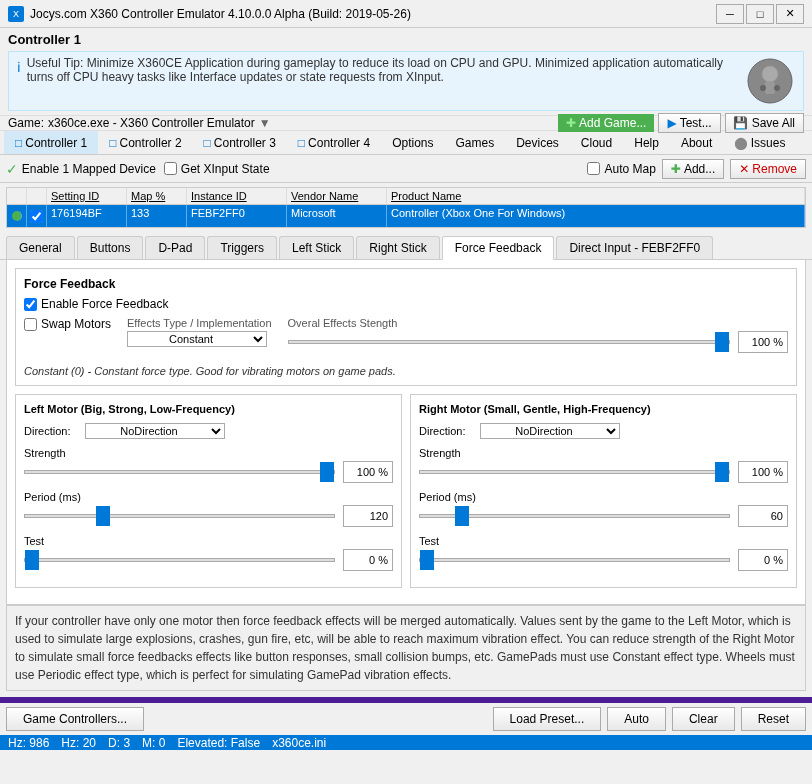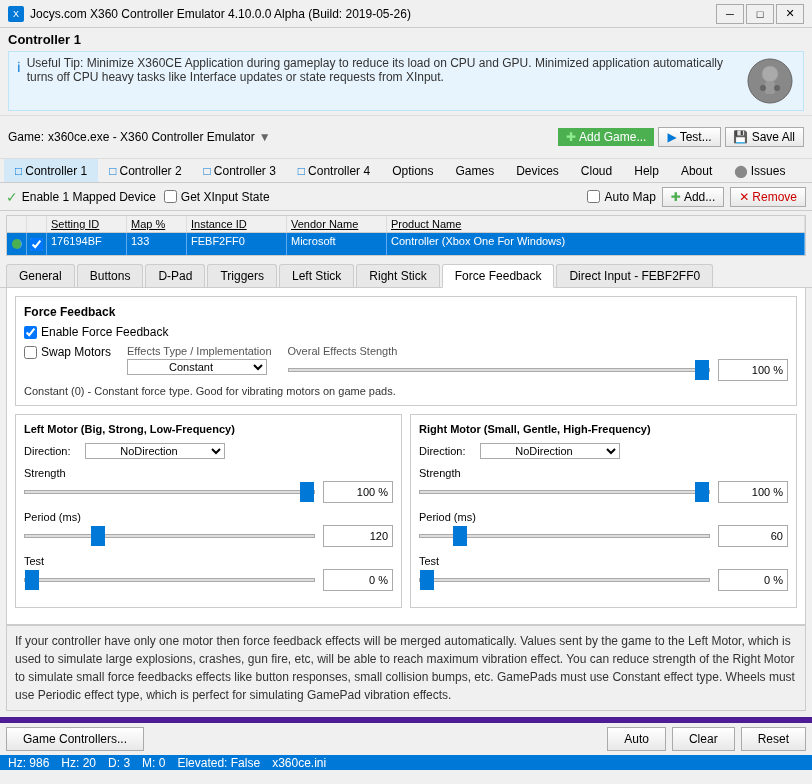--- a/index.html
+++ b/index.html
@@ -12,21 +12,21 @@
     .title-bar-controls { display: flex; gap: 2px; }
     .title-btn { width: 28px; height: 20px; border: 1px solid #aaa; background: #f0f0f0; cursor: pointer; display: flex; align-items: center; justify-content: center; font-size: 11px; }
 
     
     .ctrl-header { background: #f0f0f0; padding: 4px 8px; }
     .ctrl-title { font-weight: bold; font-size: 13px; margin-bottom: 4px; }
     .tip-box { background: #e8f4fd; border: 1px solid #bee5f7; padding: 4px 8px; display: flex; align-items: flex-start; gap: 6px; font-size: 11px; color: #333; }
     .tip-icon { color: #0078d7; font-size: 14px; margin-top: 1px; }
 
     
-    .game-bar { background: #f0f0f0; padding: 3px 8px; display: flex; align-items: center; justify-content: space-between; border-top: 1px solid #ddd; border-bottom: 1px solid #ddd; height: 44px; }
+    .game-bar { background: #f0f0f0; padding: 3px 8px; display: flex; align-items: center; justify-content: space-between; border-top: 1px solid #ddd; border-bottom: 1px solid #ddd; height: 16px; }
     .game-bar-left { display: flex; align-items: center; gap: 4px; font-size: 11px; }
     .game-bar-right { display: flex; align-items: center; gap: 4px; }
     .green-btn { background: #4caf50; color: white; border: none; padding: 2px 8px; cursor: pointer; font-size: 11px; display: flex; align-items: center; gap: 3px; }
 
     
     .menu-bar { background: #f0f0f0; border-bottom: 1px solid #ccc; padding: 0 4px; display: flex; align-items: stretch; height: 24px; }
     .menu-item { padding: 3px 10px; cursor: pointer; display: flex; align-items: center; font-size: 12px; border: 1px solid transparent; }
     .menu-item.active { background: #d4e9f7; }
 
     
@@ -54,23 +54,23 @@
     
     .main-content { background: white; margin: 0 6px; border: 1px solid #ccc; border-top: none; padding: 8px; }
     
     
     .ff-group { border: 1px solid #ccc; padding: 8px; margin-bottom: 8px; }
     .ff-group-title { font-weight: bold; font-size: 12px; margin-bottom: 6px; }
     .ff-row { display: flex; align-items: center; gap: 16px; margin-bottom: 6px; }
     .slider-row { display: flex; align-items: center; gap: 8px; }
     .slider { -webkit-appearance: none; height: 4px; border: 1px solid #aaa; background: linear-gradient(to right, #ddd, #ddd); outline: none; cursor: pointer; flex: 1; }
     .slider::-webkit-slider-thumb { -webkit-appearance: none; width: 14px; height: 20px; background: #0078d7; cursor: pointer; }
-    .number-box { width: 70px; height: 22px; border: 1px solid #aaa; text-align: right; padding: 2px 4px; font-size: 11px; }
+    .number-box { width: 50px; height: 22px; border: 1px solid #aaa; text-align: right; padding: 2px 4px; font-size: 11px; }
     select.ff-select { height: 16px; border: 1px solid #aaa; background: white; font-size: 11px; padding: 0 4px; text-align: center; }
-    .constant-text { font-size: 11px; color: #333; margin-top: 4px; }
+    .constant-text { font-size: 11px; color: #333; margin-top: 12px; font-style: italic; }
     
     
     .motors { display: grid; grid-template-columns: 1fr 1fr; gap: 8px; margin-bottom: 8px; }
     .motor-box { border: 1px solid #ccc; padding: 8px; }
     .motor-title { font-weight: bold; font-size: 11px; margin-bottom: 8px; }
     .motor-row { margin-bottom: 8px; }
     .motor-label { font-size: 11px; margin-bottom: 2px; }
     .motor-dir-row { display: flex; align-items: center; gap: 6px; margin-bottom: 8px; }
     .motor-dir-label { font-size: 11px; width: 55px; }
 
@@ -349,20 +349,21 @@
 
 <div class="info-box">
   <span>If your controller have only one motor then force feedback effects will be merged automatically. Values sent by the game to the Left Motor, which is used to simulate large explosions, crashes, gun fire, etc, will be able to reach maximum vibration effect. You can reduce strength of the Right Motor to simulate small force feedbacks effects like button responses, small collision bumps, etc. GamePads must use Constant effect type. Wheels must use Periodic effect type, which is perfect for simulating GamePad vibration effects.</span>
 </div>
 
 <div class="bottom-bar">
   <div class="bottom-left">
     <button class="btn">Game Controllers...</button>
   </div>
   <div class="bottom-right">
+    <button class="btn">Load Preset...</button>
     <button class="btn">Auto</button>
     <button class="btn">Clear</button>
     <button class="btn">Reset</button>
   </div>
 </div>
 
 <div class="status-bar">
   <span>Hz: 986</span>
   <span>Hz: 20</span>
   <span>D: 3</span>

